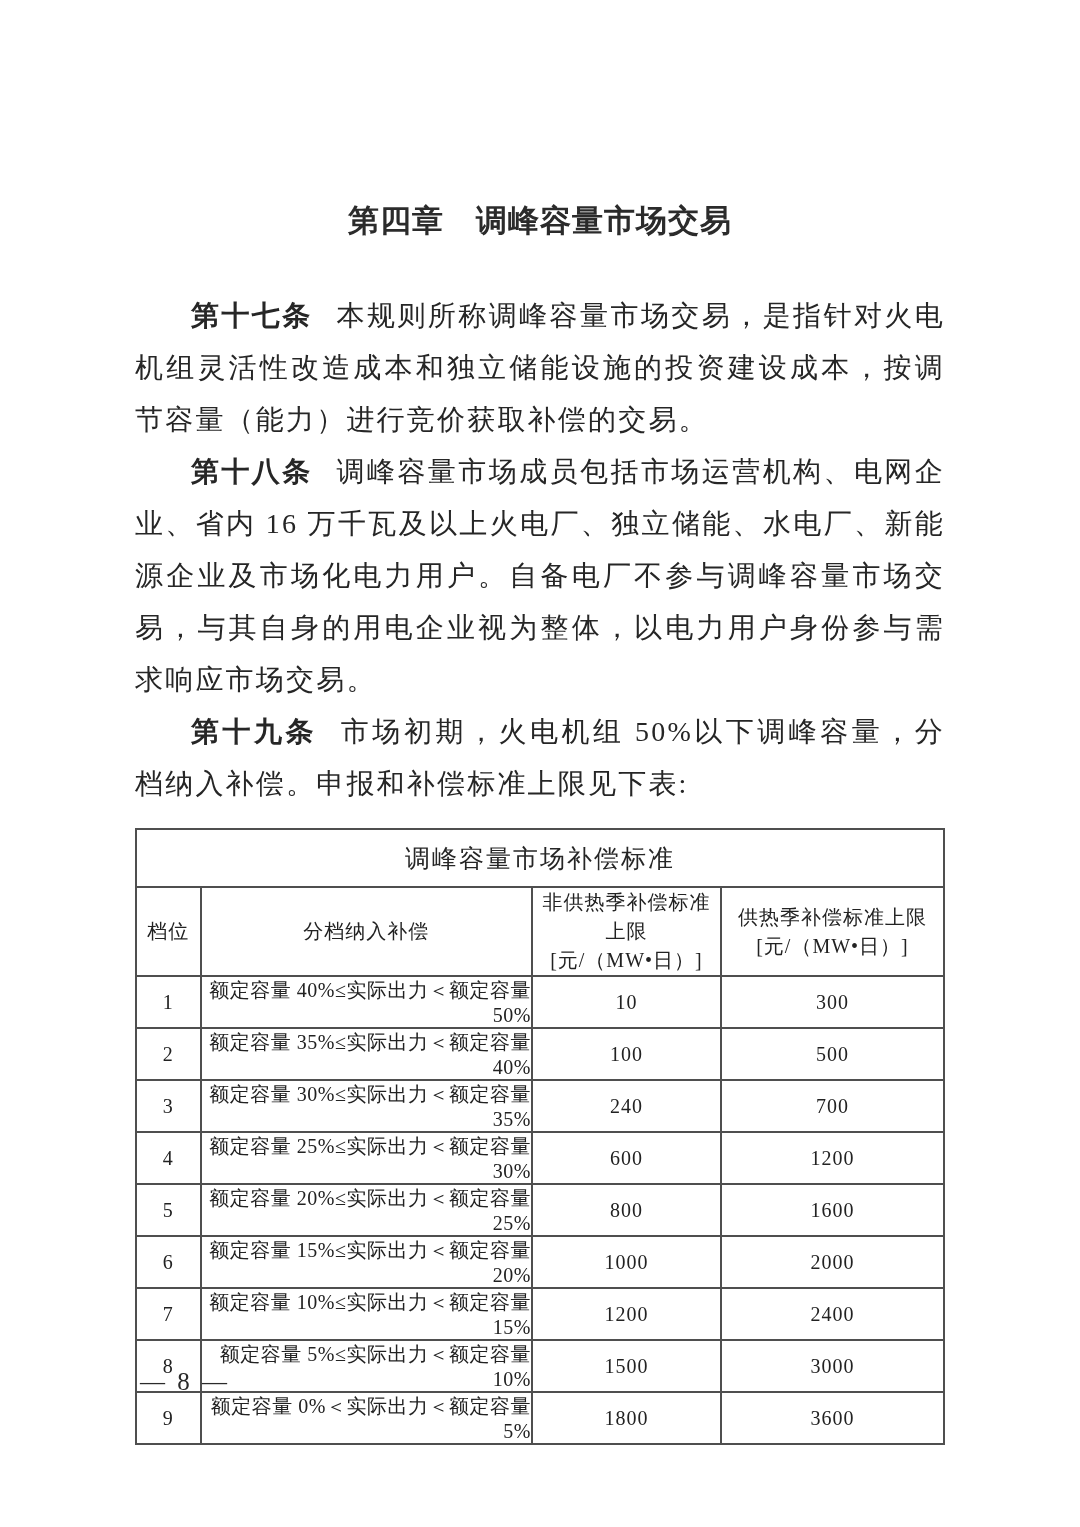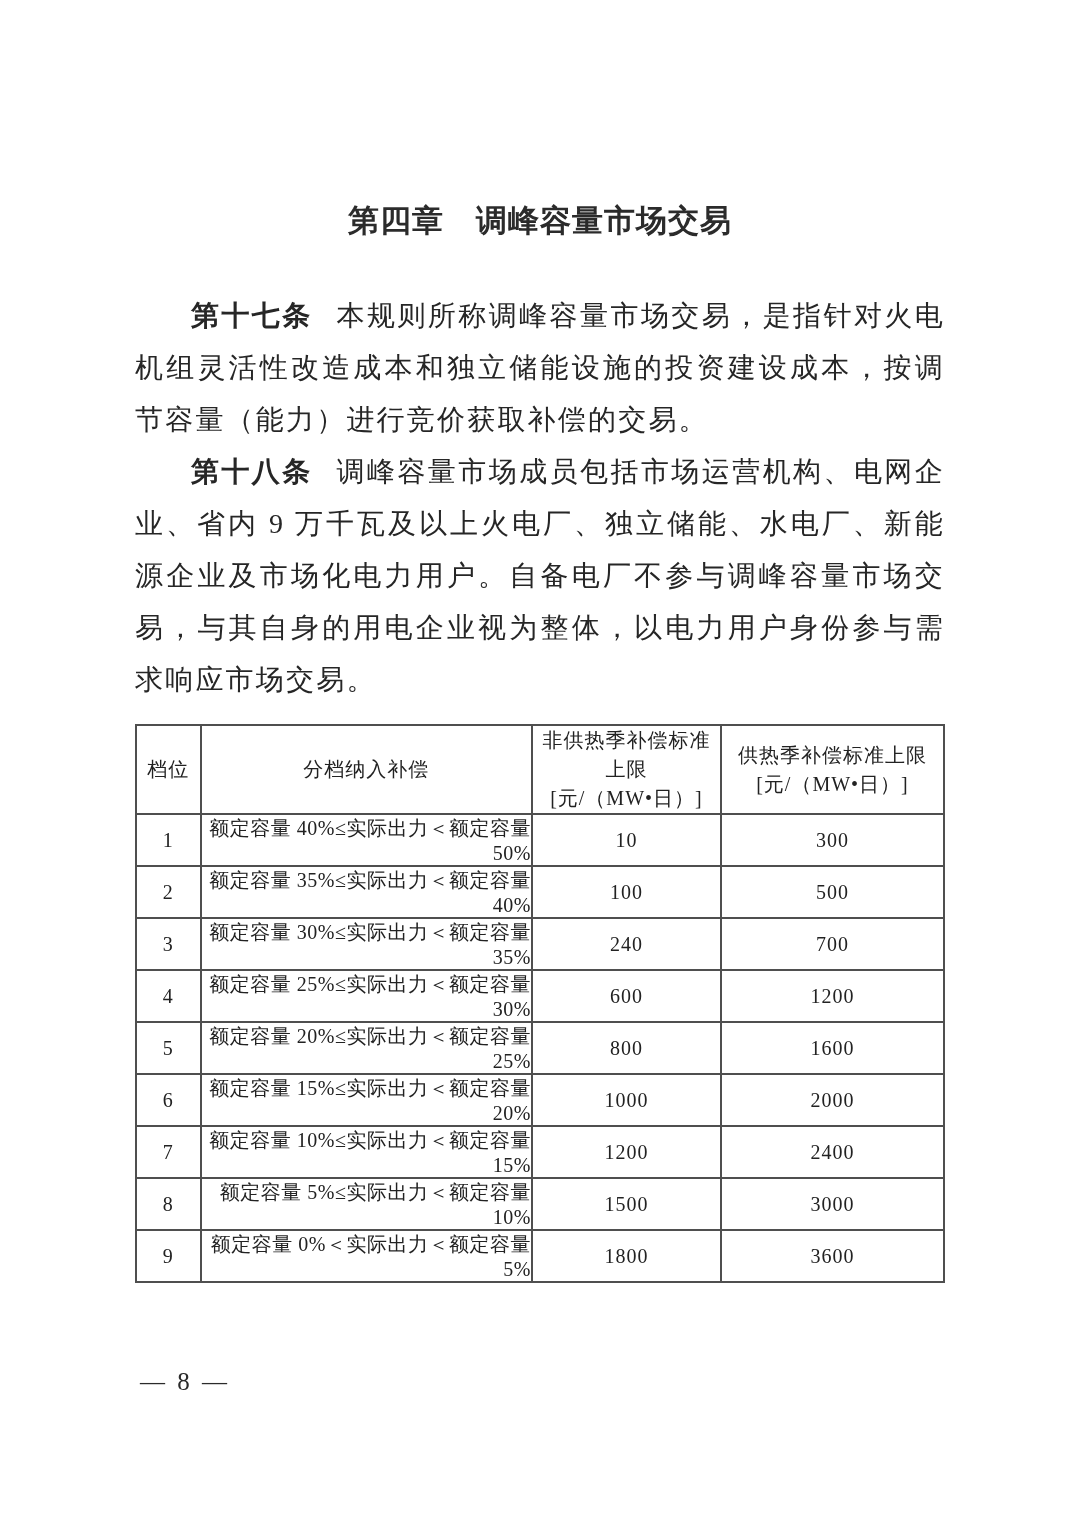--- a/index.html
+++ b/index.html
@@ -97,31 +97,35 @@
 </head>
 <body>
 
 <div class="page">
   <div class="content">
 
     <h1 class="chapter-title">第四章　调峰容量市场交易</h1>
 
     <p class="article"><span class="art-num">第十七条</span><span>本规则所称调峰容量市场交易，是指针对火电机组灵活性改造成本和独立储能设施的投资建设成本，按调节容量（能力）进行竞价获取补偿的交易。</span></p>
 
-    <p class="article"><span class="art-num">第十八条</span><span>调峰容量市场成员包括市场运营机构、电网企业、省内 9 万千瓦及以上火电厂、独立储能、水电厂、新能源企业及市场化电力用户。自备电厂不参与调峰容量市场交易，与其自身的用电企业视为整体，以电力用户身份参与需求响应市场交易。</span></p>
+    <p class="article"><span class="art-num">第十八条</span><span>调峰容量市场成员包括市场运营机构、电网企业、省内 16 万千瓦及以上火电厂、独立储能、水电厂、新能源企业及市场化电力用户。自备电厂不参与调峰容量市场交易，与其自身的用电企业视为整体，以电力用户身份参与需求响应市场交易。</span></p>
 
+    <p class="article"><span class="art-num">第十九条</span><span>市场初期，火电机组 50%以下调峰容量，分档纳入补偿。申报和补偿标准上限见下表:</span></p>
 
     <table class="comp-table">
       <colgroup>
         <col style="width:8%">
         <col style="width:41%">
         <col style="width:23.4%">
         <col style="width:27.6%">
       </colgroup>
       <thead>
+        <tr>
+          <th class="tbl-title" colspan="4">调峰容量市场补偿标准</th>
+        </tr>
         <tr class="tbl-head">
           <th>档位</th>
           <th>分档纳入补偿</th>
           <th>
             <div>非供热季补偿标准上限</div>
             <div>[元/（MW•日）]</div>
           </th>
           <th>
             <div>供热季补偿标准上限</div>
             <div>[元/（MW•日）]</div>

